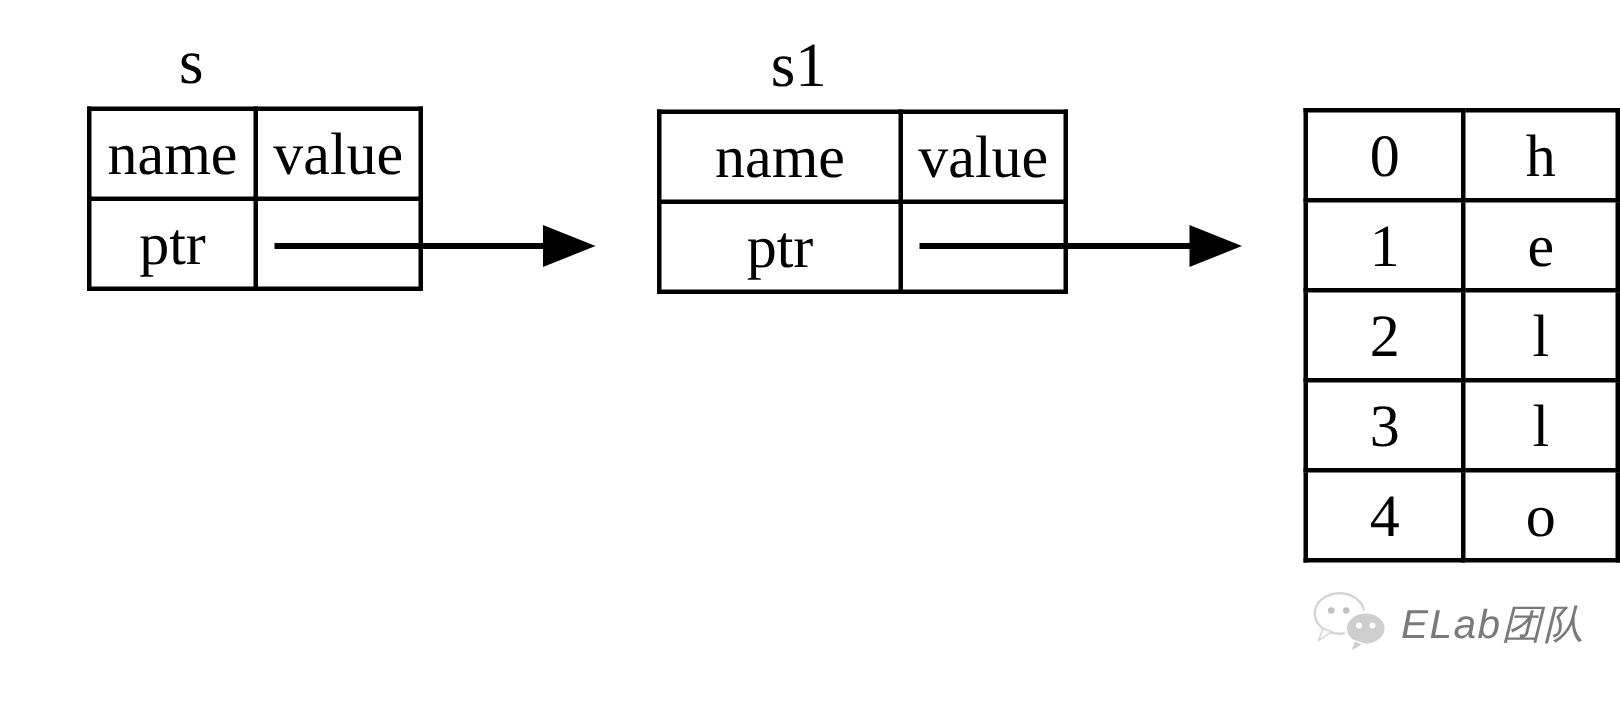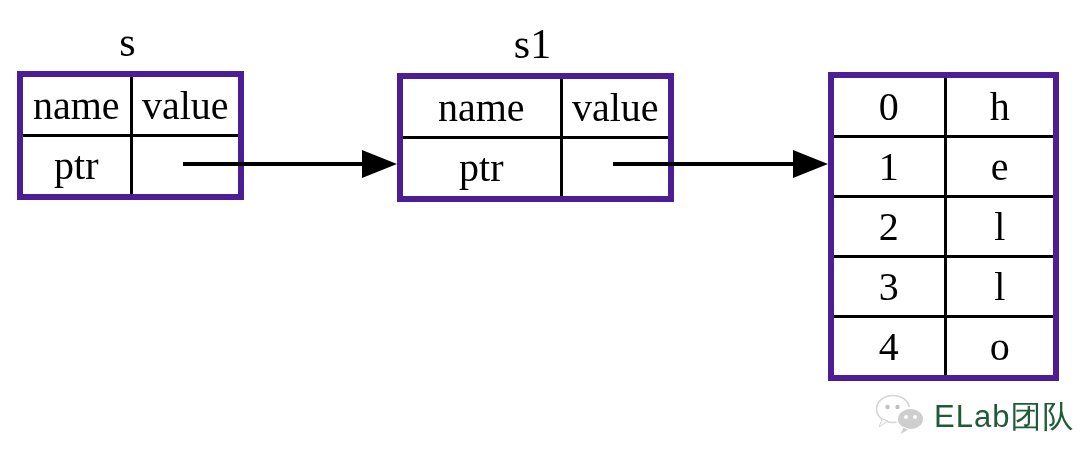--- a/index.html
+++ b/index.html
@@ -19,21 +19,22 @@
     align-items: flex-end;
     justify-content: center;
     font-size: 42px;
     line-height: 1;
     padding-bottom: 8px;
     box-sizing: border-box;
   }
   table.mem {
     border-collapse: collapse;
     table-layout: fixed;
-    border: 6px solid #4c1d95;
+    border: 2px solid #4c1d95;
+    margin-left: 41px;
   }
   table.mem th, table.mem td {
     border: 3px solid #000;
     text-align: center;
     vertical-align: middle;
     font-weight: normal;
     font-size: 40px;
     height: 57px;
     padding: 0;
     line-height: 1;
@@ -50,26 +51,27 @@
     position: absolute;
     left: 872px;
     top: 392px;
     display: flex;
     align-items: center;
     gap: 4px;
     opacity: 0.95;
   }
   #watermark .wm-text {
     font-family: "Liberation Sans", sans-serif;
-    font-size: 31px;
+    font-size: 27px;
     line-height: 1;
-    color: #14532d;
+    color: #737373;
     text-shadow: -1px -1px 0 #ffffff, 1px -1px 0 #ffffff,
                  -1px 1px 0 #ffffff, 1px 1px 0 #ffffff;
     letter-spacing: 1px;
+    font-style: italic;
   }
 </style>
 </head>
 <body>
 
 <div id="canvas">
 
   <div class="memtable" style="left:17px; top:16px;">
     <div class="tbl-title" style="width:221px;">s</div>
     <table class="mem">

